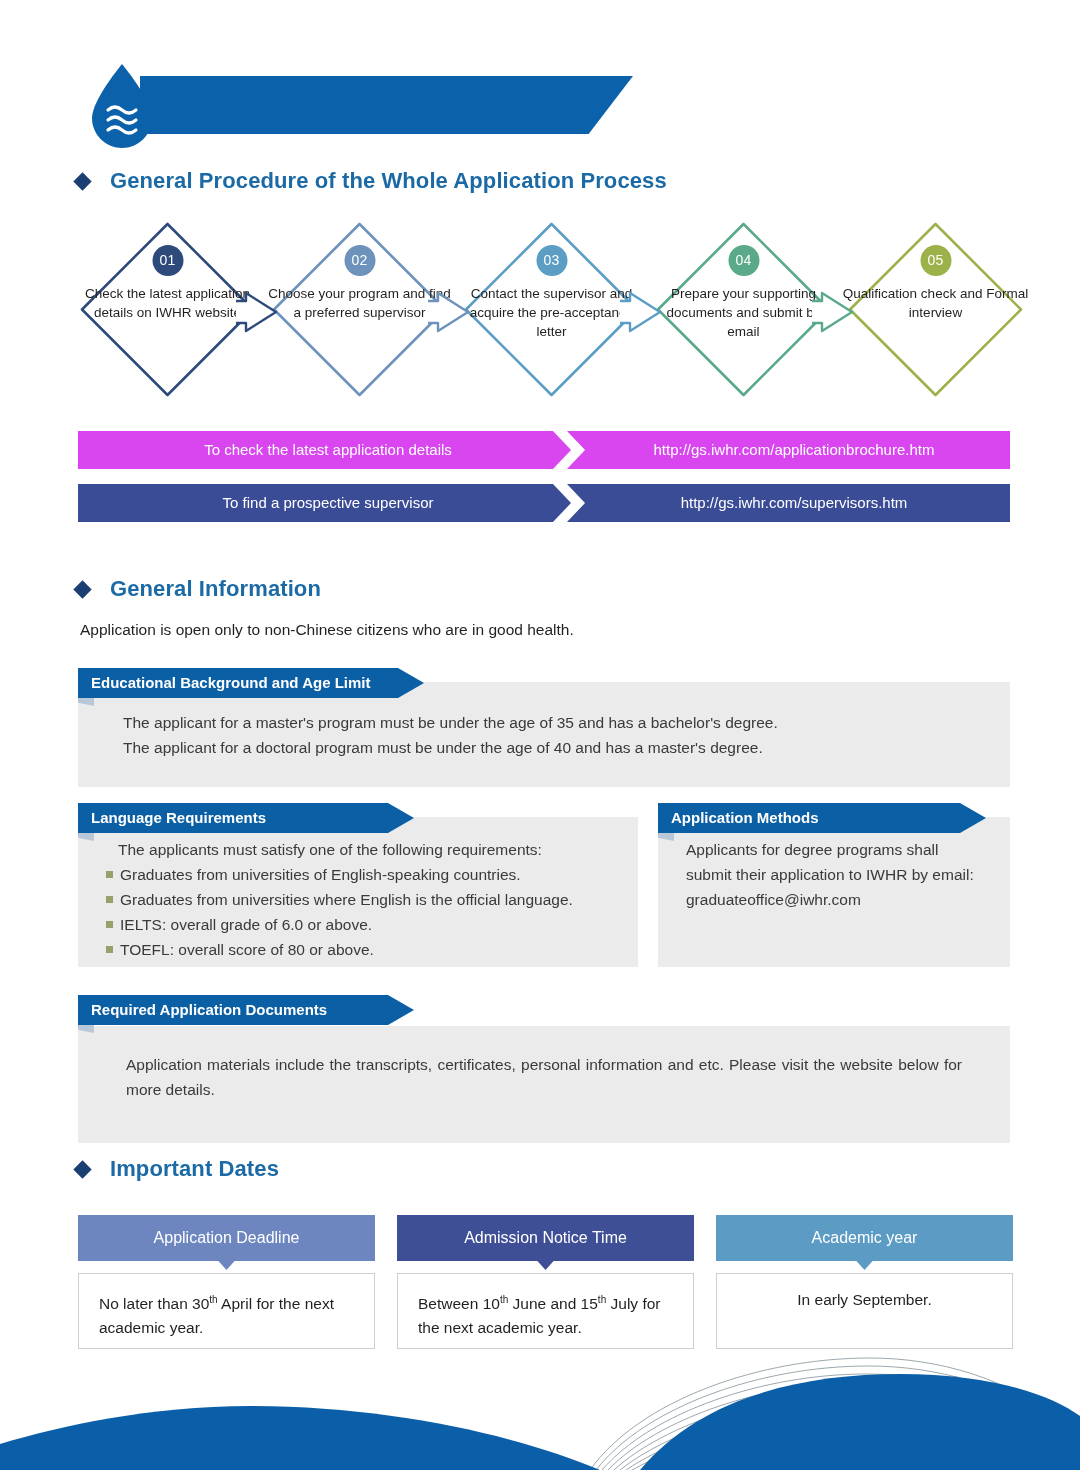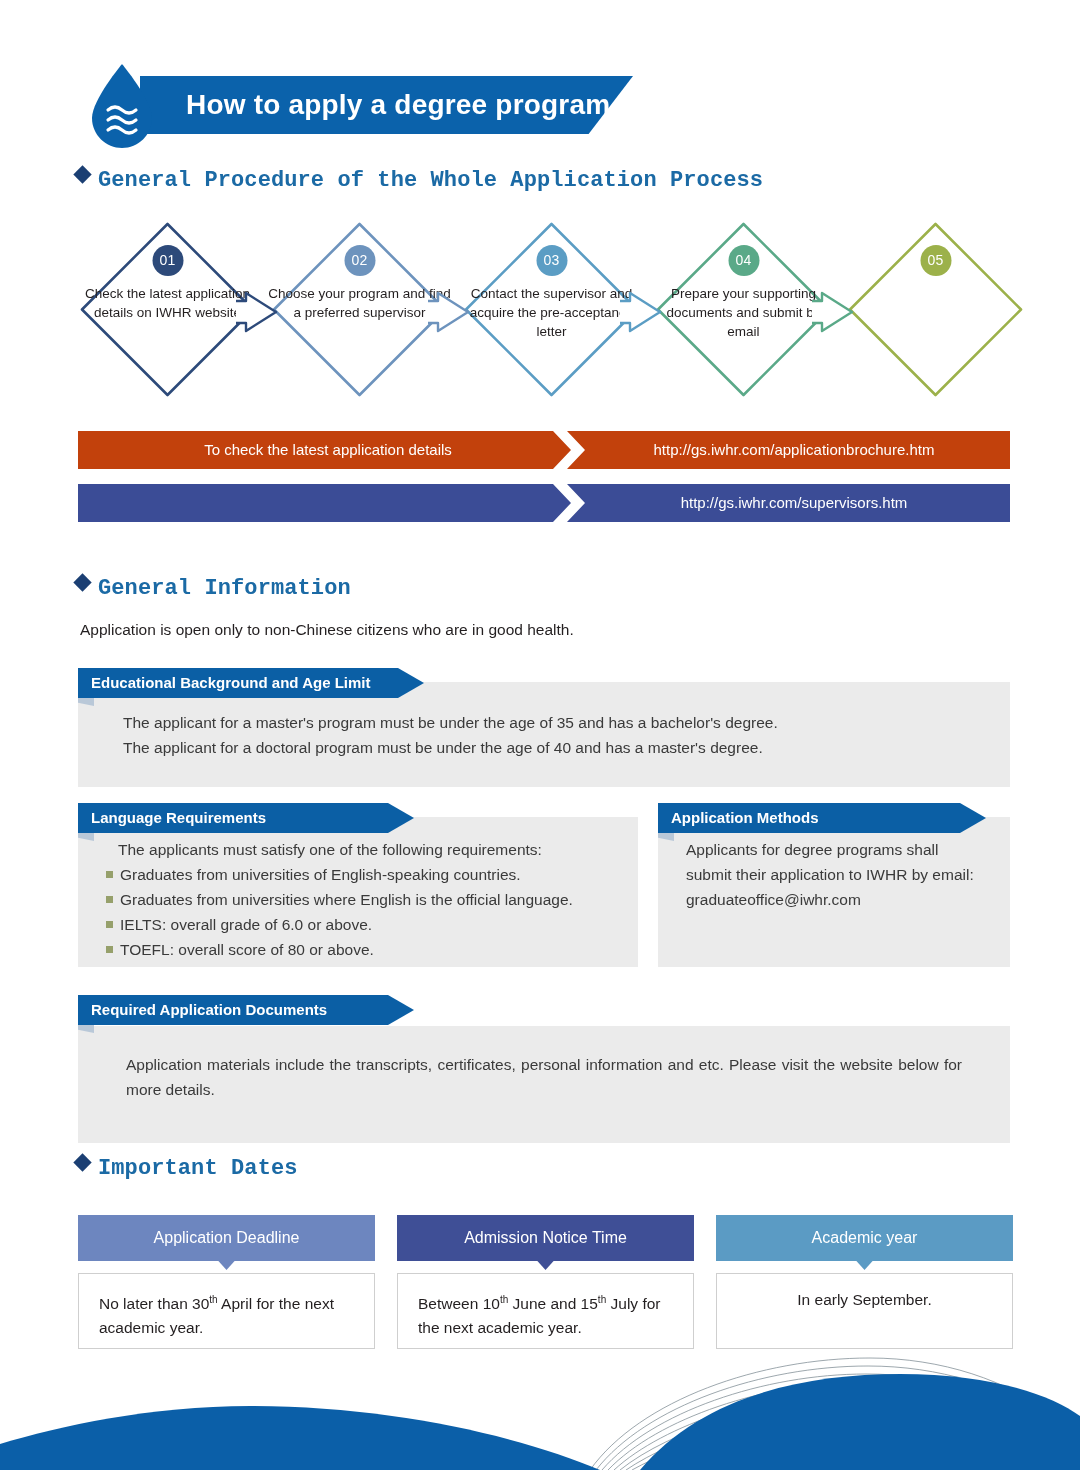--- a/index.html
+++ b/index.html
@@ -53,24 +53,23 @@
     color: #ffffff;
     letter-spacing: .2px;
     z-index: 4;
     white-space: nowrap;
   }
 
   
   .sec-head {
     position: absolute;
     display: flex;
-    align-items: flex-start;
-    gap: 9px;
+    align-items: center;
+    gap: 21px;
     white-space: nowrap;
-    font-family: Liberation Mono, monospace;
   }
   .diamond-bullet {
     width: 13px;
     height: 13px;
     background: #1b3f73;
     transform: rotate(45deg);
     flex: 0 0 auto;
   }
   .sec-head-text {
     font-size: 22px;
@@ -274,21 +273,20 @@
 <div class="title-banner">
   <svg class="drop" viewBox="0 0 68 88">
     <path d="M34 2 C34 2 64 38 64 56 C64 73 50 86 34 86 C18 86 4 73 4 56 C4 38 34 2 34 2 Z" fill="#0b62ab"></path>
     <g stroke="#ffffff" stroke-width="3.2" fill="none" stroke-linecap="round">
       <path d="M20 48 q7 -6 14 0 q7 6 14 0"></path>
       <path d="M20 58 q7 -6 14 0 q7 6 14 0"></path>
       <path d="M20 68 q7 -6 14 0 q7 6 14 0"></path>
     </g>
   </svg>
   <div class="banner-shape"></div>
-  <div class="banner-text">How to apply a degree program</div>
 </div>
 
 <div class="sec-head" style="left:76px; top:168px;">
   <span class="diamond-bullet"></span>
   <span class="sec-head-text">General Procedure of the Whole Application Process</span>
 </div>
 
 <div class="process">
 
   <div class="dia" style="left:0px;">
@@ -321,45 +319,47 @@
     </svg>
     <div class="dia-badge" style="background:#5aa988;">04</div>
     <div class="dia-text">Prepare your supporting documents and submit by email</div>
   </div>
 
   <div class="dia" style="left:768px;">
     <svg width="195" height="195" viewBox="0 0 195 195">
       <path d="M97.5 12 L183 97.5 L97.5 183 L12 97.5 Z" fill="#ffffff" stroke="#9cb14a" stroke-width="2.6" stroke-linejoin="round"></path>
     </svg>
     <div class="dia-badge" style="background:#9cb14a;">05</div>
+    <div class="dia-text">Qualification check and Formal interview</div>
   </div>
 
   <svg class="arrow" style="left:164px;" viewBox="0 0 60 42">
     <path d="M2 10 L12 10 L12 2 L42 21 L12 40 L12 32 L2 32" fill="#ffffff" stroke="#2d4a7a" stroke-width="2.4" stroke-linejoin="round"></path>
   </svg>
   <svg class="arrow" style="left:356px;" viewBox="0 0 60 42">
     <path d="M2 10 L12 10 L12 2 L42 21 L12 40 L12 32 L2 32" fill="#ffffff" stroke="#6d93bd" stroke-width="2.4" stroke-linejoin="round"></path>
   </svg>
   <svg class="arrow" style="left:548px;" viewBox="0 0 60 42">
     <path d="M2 10 L12 10 L12 2 L42 21 L12 40 L12 32 L2 32" fill="#ffffff" stroke="#5b9dc4" stroke-width="2.4" stroke-linejoin="round"></path>
   </svg>
   <svg class="arrow" style="left:740px;" viewBox="0 0 60 42">
     <path d="M2 10 L12 10 L12 2 L42 21 L12 40 L12 32 L2 32" fill="#ffffff" stroke="#5aa988" stroke-width="2.4" stroke-linejoin="round"></path>
   </svg>
 </div>
 
-<div class="urlbar" style="top:431px; background:#c2410c;">
+<div class="urlbar" style="top:431px; background:#d946ef;">
   <div class="lbl">To check the latest application details</div>
   <svg class="notch" viewBox="0 0 60 38">
     <path d="M20 0 L34 0 L52 19 L34 38 L20 38 L38 19 Z" fill="#ffffff"></path>
   </svg>
   <div class="val">http://gs.iwhr.com/applicationbrochure.htm</div>
 </div>
 
 <div class="urlbar" style="top:484px; background:#3b4c96;">
+  <div class="lbl">To find a prospective supervisor</div>
   <svg class="notch" viewBox="0 0 60 38">
     <path d="M20 0 L34 0 L52 19 L34 38 L20 38 L38 19 Z" fill="#ffffff"></path>
   </svg>
   <div class="val">http://gs.iwhr.com/supervisors.htm</div>
 </div>
 
 <div class="sec-head" style="left:76px; top:576px;">
   <span class="diamond-bullet"></span>
   <span class="sec-head-text">General Information</span>
 </div>

